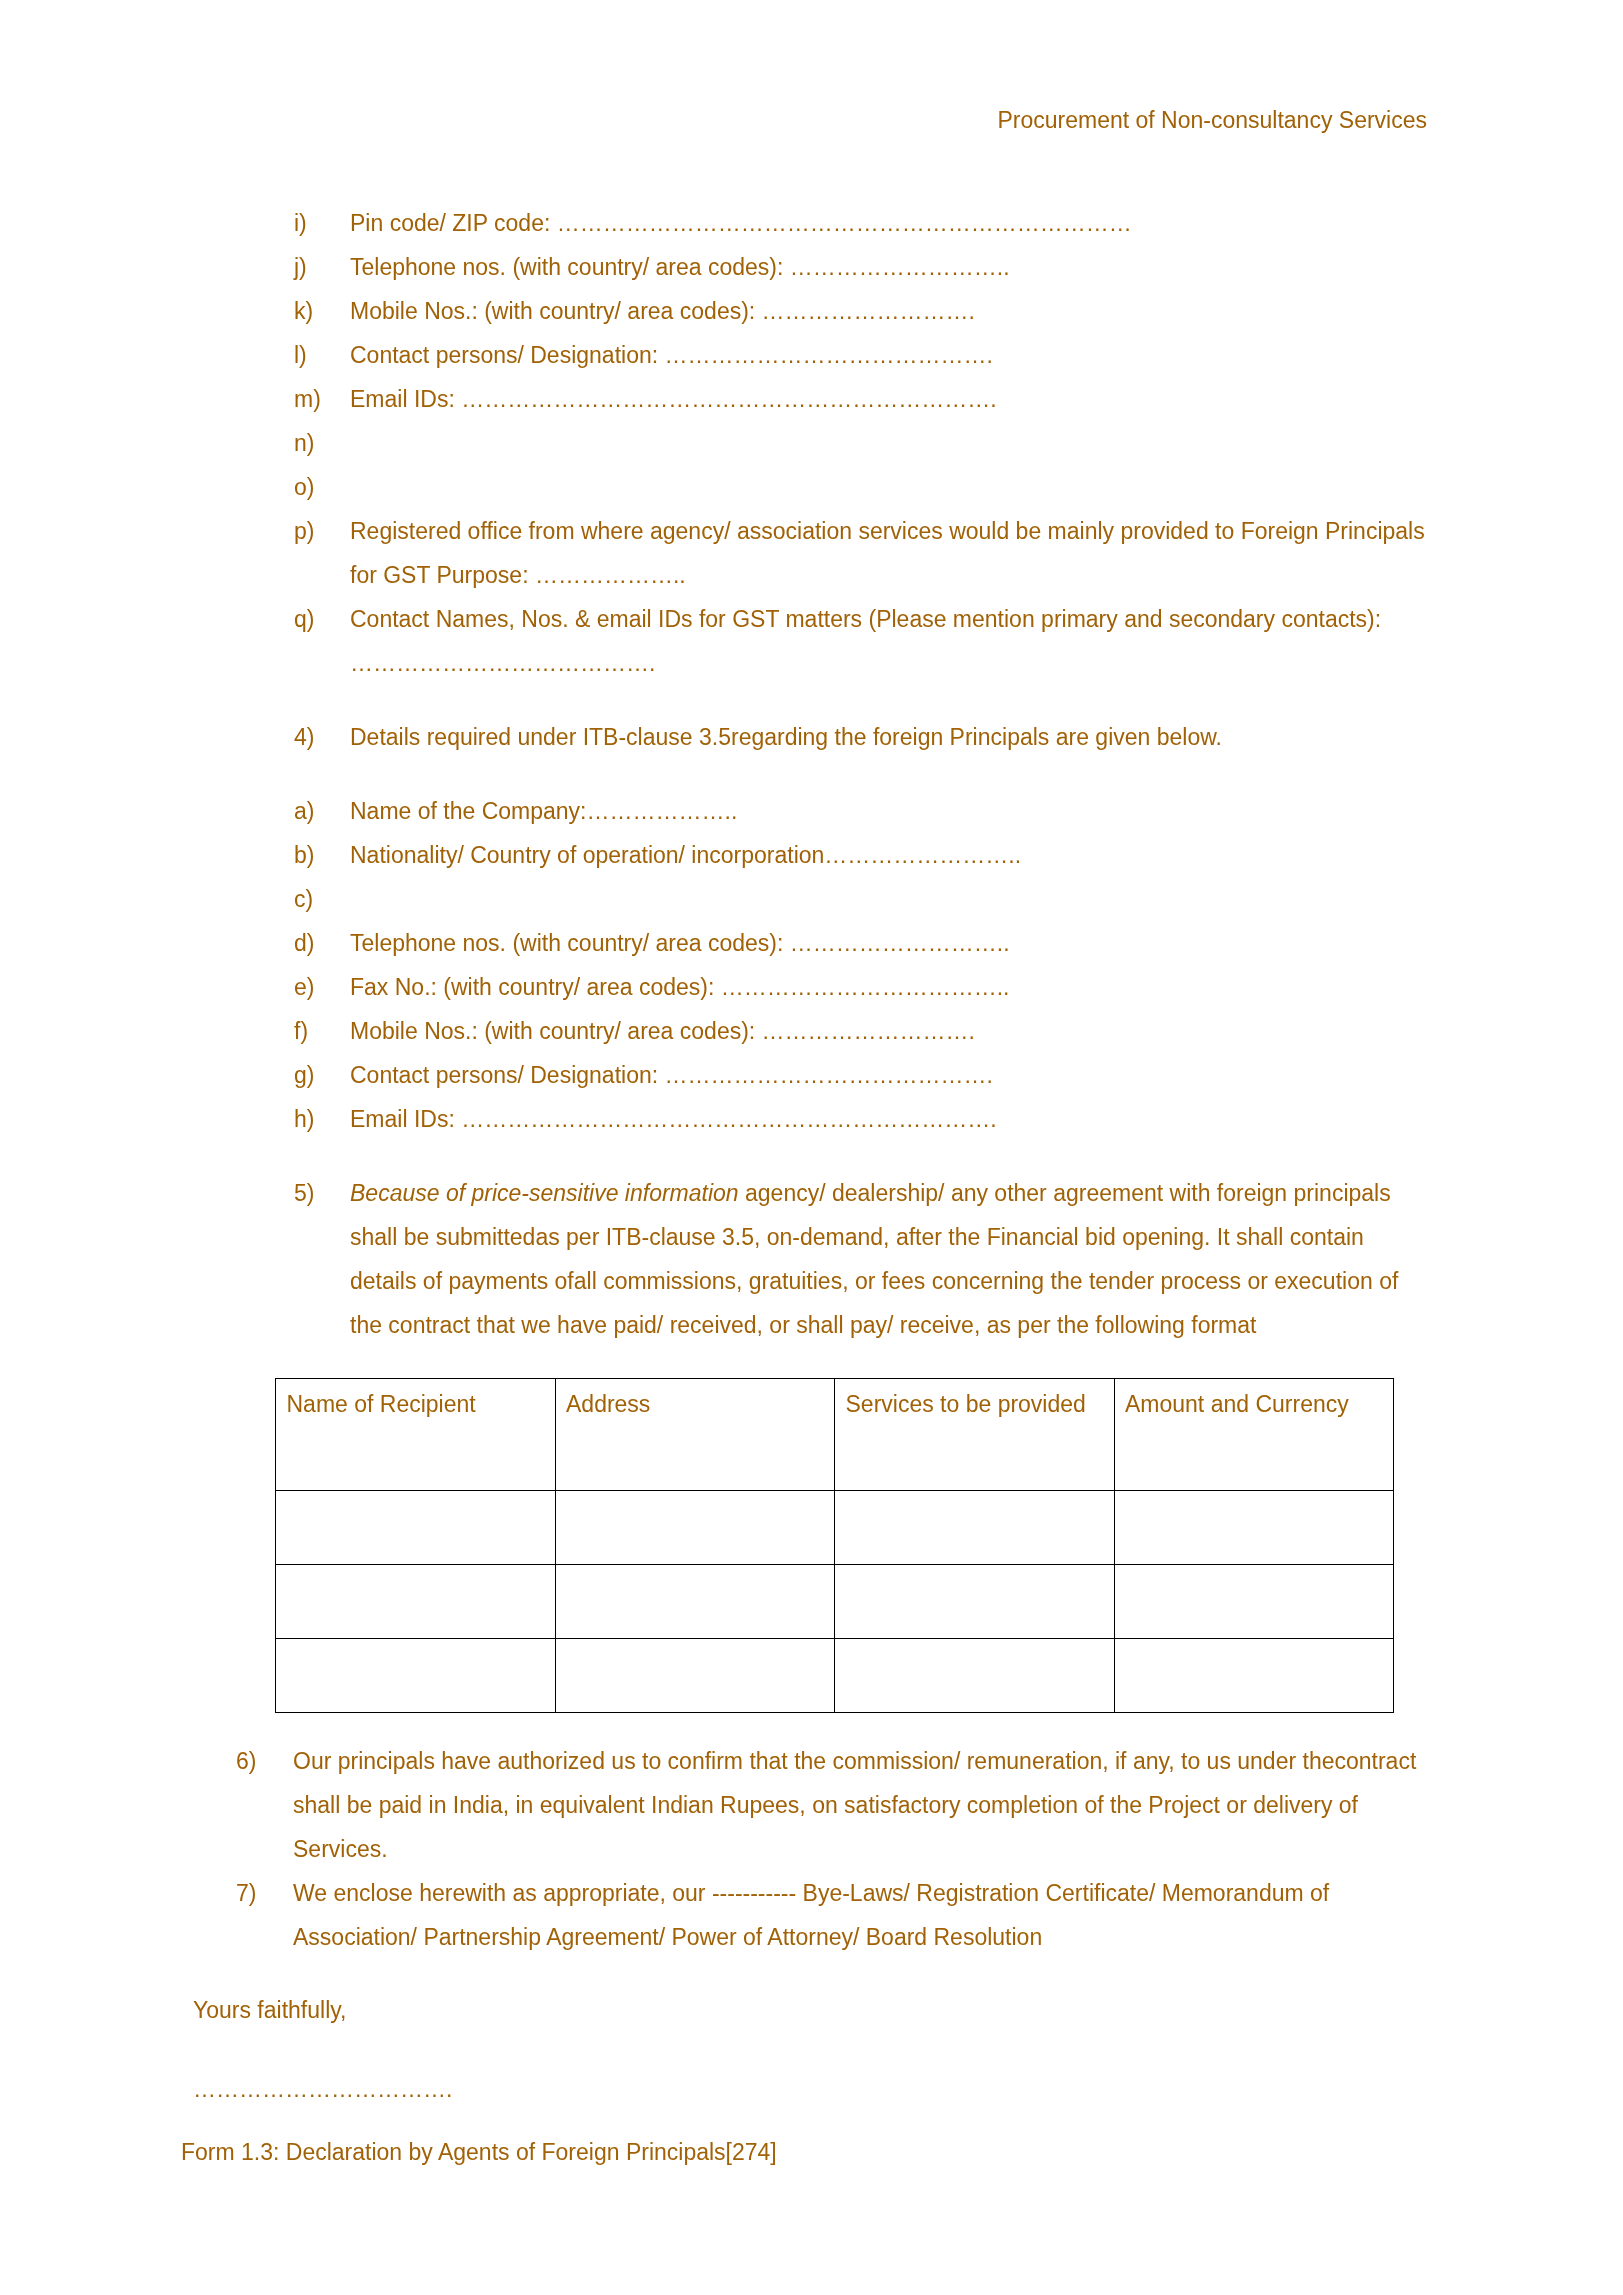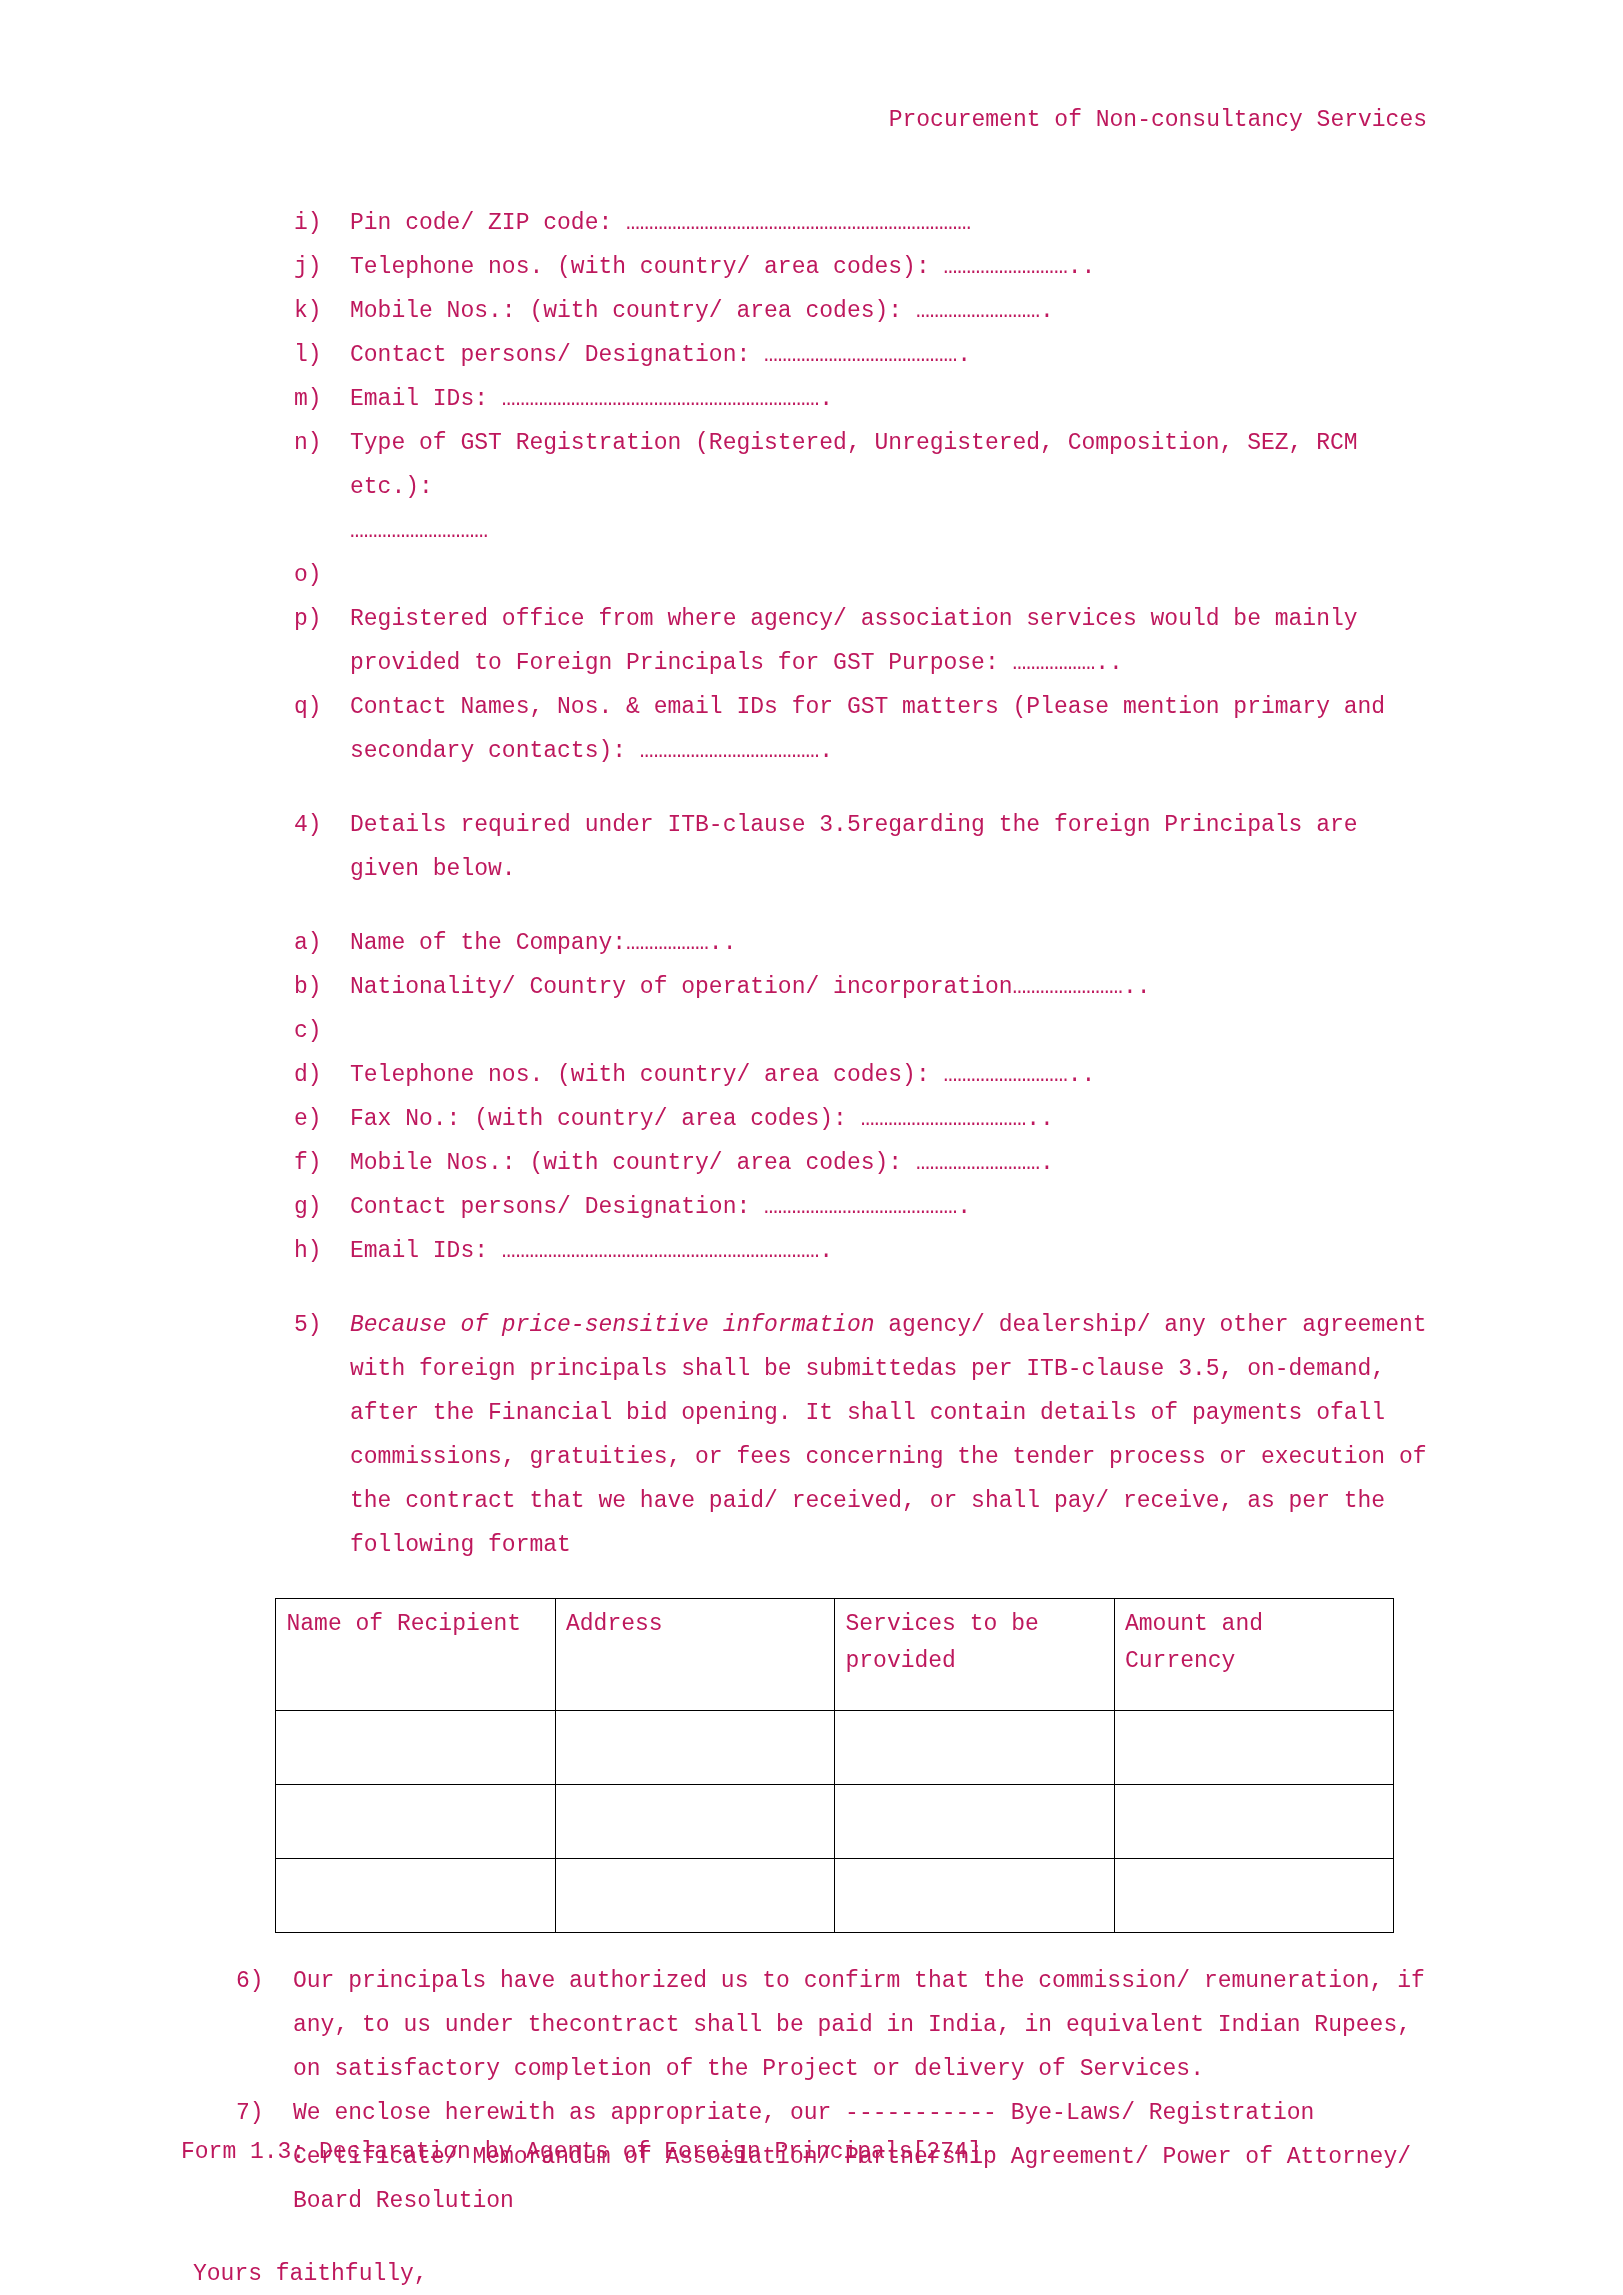--- a/index.html
+++ b/index.html
@@ -1,18 +1,18 @@
 <!DOCTYPE html>
 <html style="font-size:10.5px"><head>
 <meta charset="utf-8">
 <style>
   html,body{margin:0;padding:0;background:#ffffff;}
   .page{
     width:1623px;height:2295px;background:#ffffff;position:relative;overflow:hidden;
-    font-family:Liberation Mono, monospace;font-size:23px;line-height:44px;color:#be185d;
+    font-family:Liberation Sans, sans-serif;font-size:23px;line-height:44px;color:#a16207;
   }
   .content{padding:98px 196px 0 193px;}
   .doc-header{text-align:right;margin-bottom:59px;}
   .li{display:flex;}
   .li .lbl{flex:0 0 56px;}
   .deep{padding-left:101px;}
   .shallow{padding-left:43px;}
   .shallow .lbl{flex:0 0 57px;}
   .txt{flex:1;}
   .gap-md{margin-top:30px;}
@@ -52,24 +52,20 @@
     <div class="li deep">
       <span class="lbl">l)</span>
       <span class="txt">Contact persons/ Designation: …………………………………….</span>
     </div>
     <div class="li deep">
       <span class="lbl">m)</span>
       <span class="txt">Email IDs: …………………………………………………………….</span>
     </div>
     <div class="li deep">
       <span class="lbl">n)</span>
-      <span class="txt">
-        <span class="block">Type of GST Registration (Registered, Unregistered, Composition, SEZ, RCM etc.):</span>
-        <span class="block">…………………………</span>
-      </span>
     </div>
     <div class="li deep">
       <span class="lbl">o)</span>
     </div>
     <div class="li deep">
       <span class="lbl">p)</span>
       <span class="txt">Registered office from where agency/ association services would be mainly provided to Foreign Principals for GST Purpose: ………………..</span>
     </div>
     <div class="li deep">
       <span class="lbl">q)</span>

